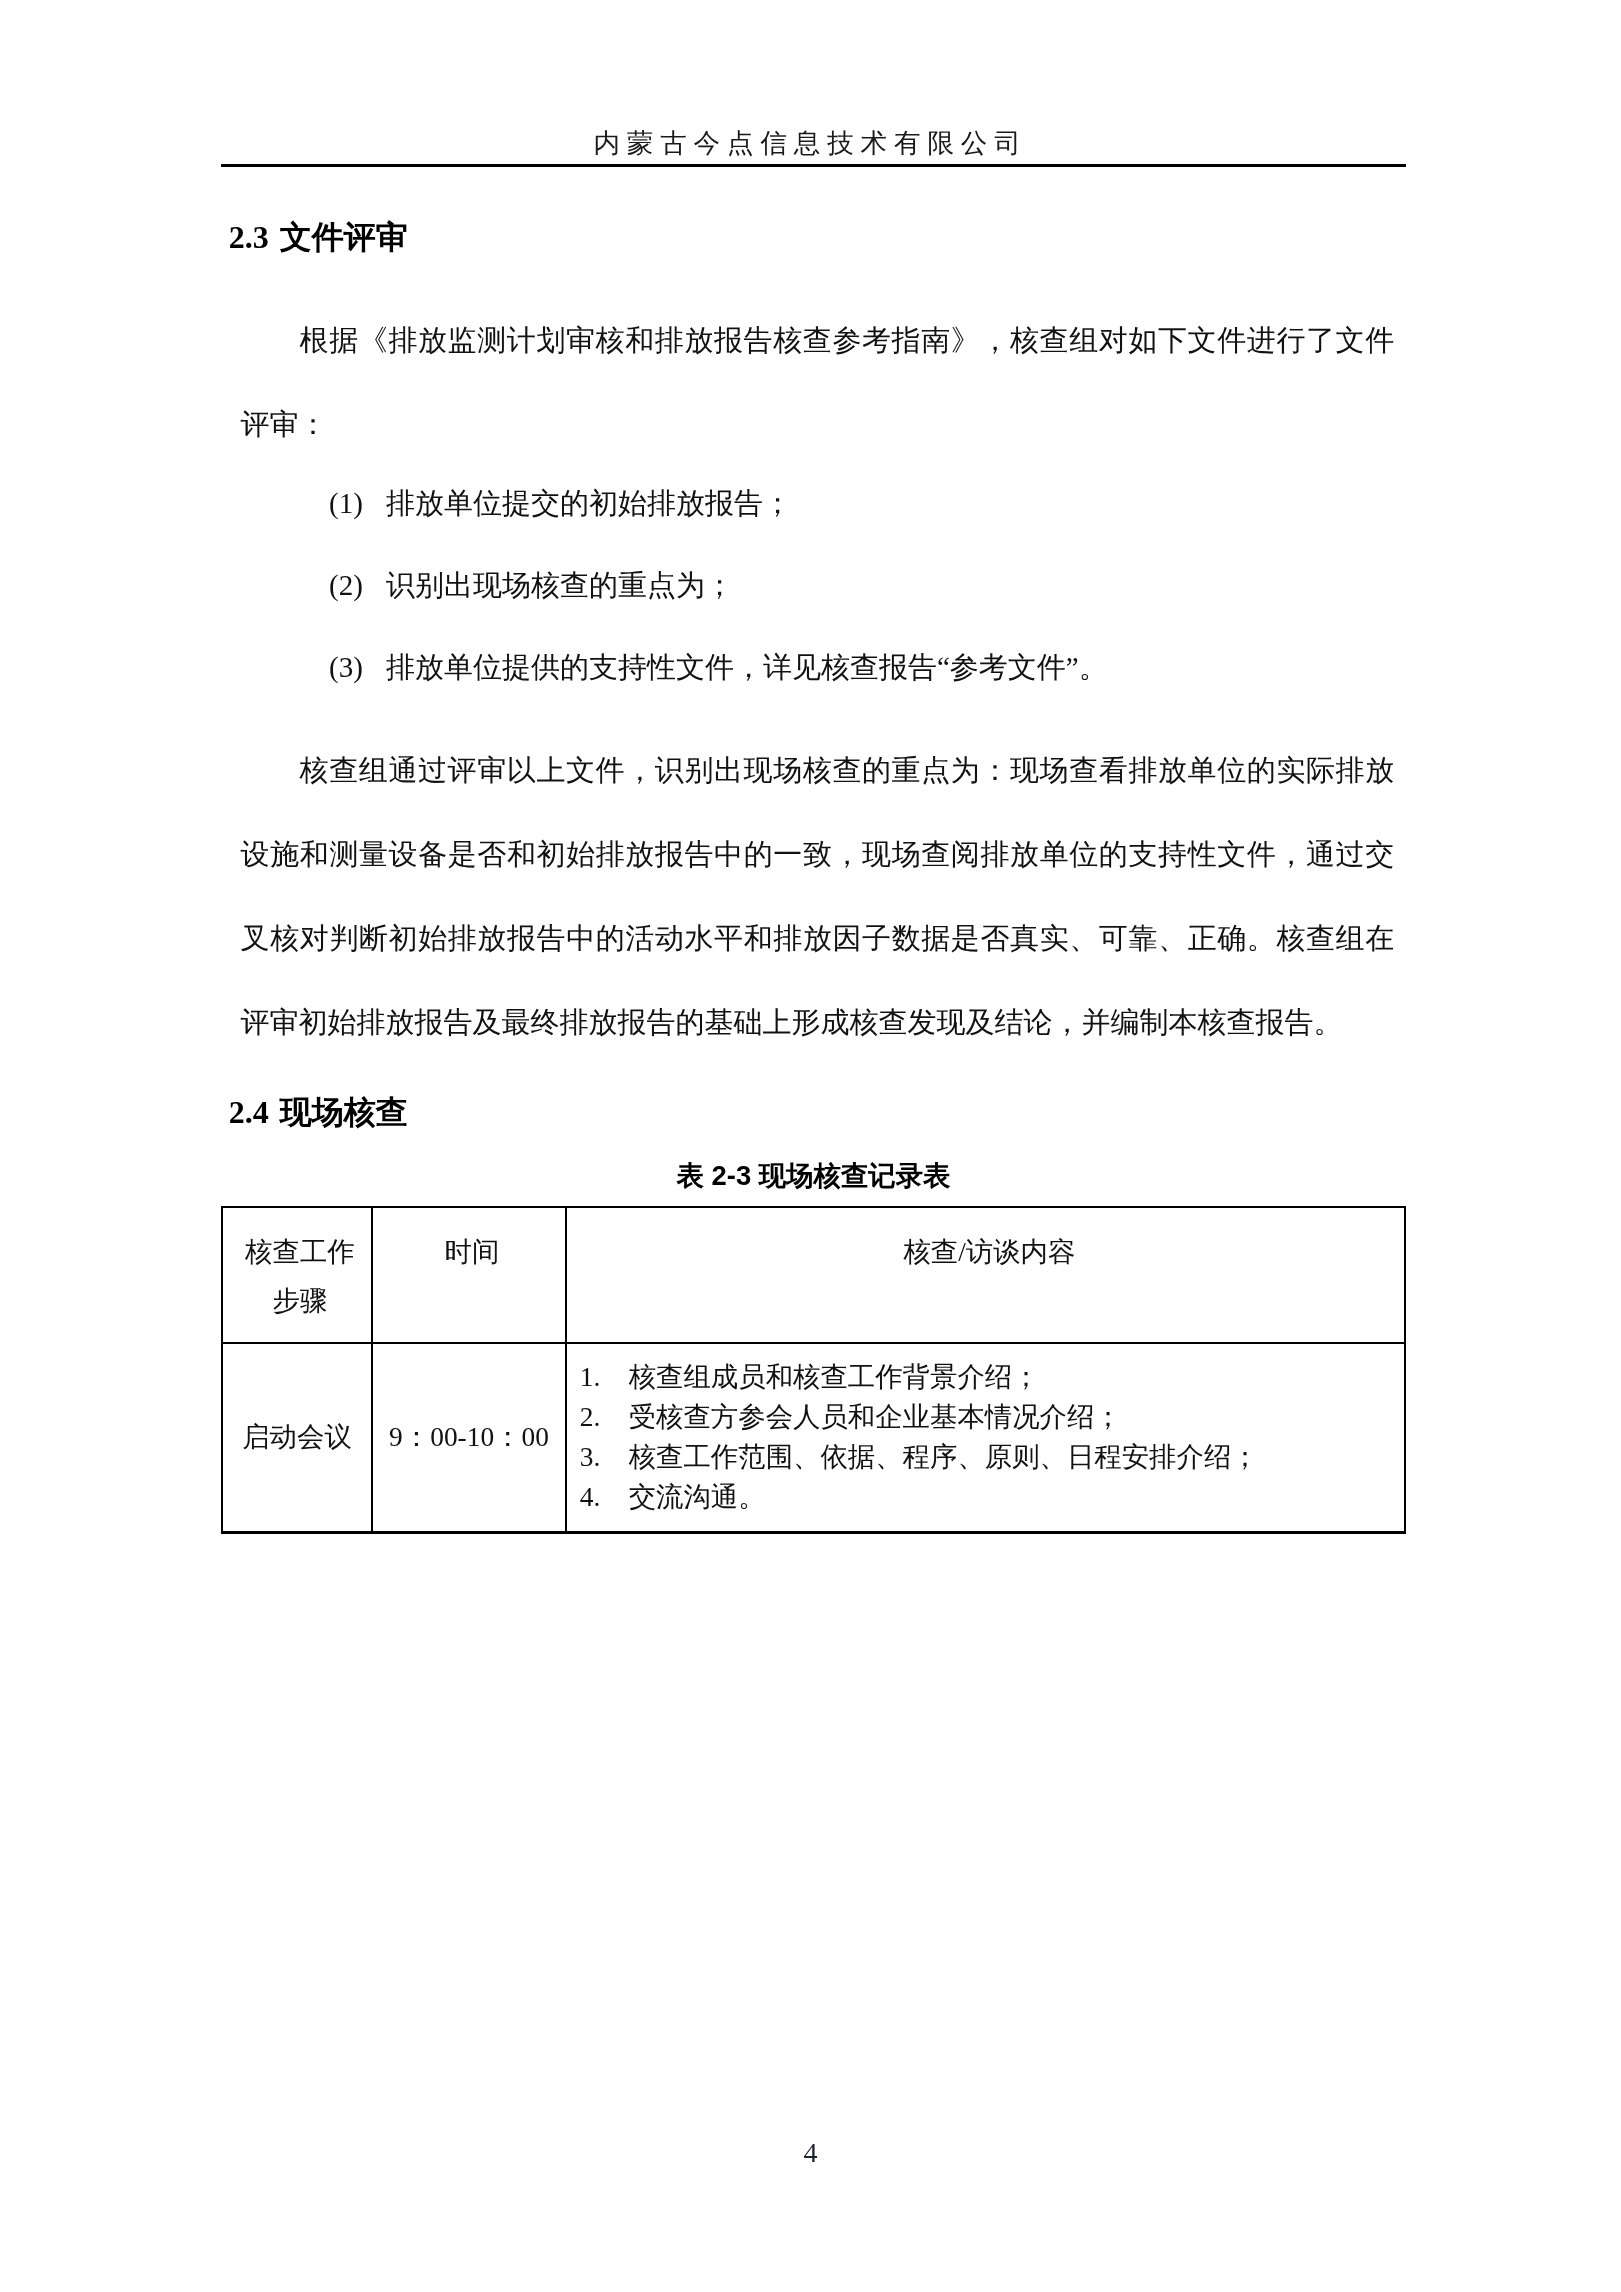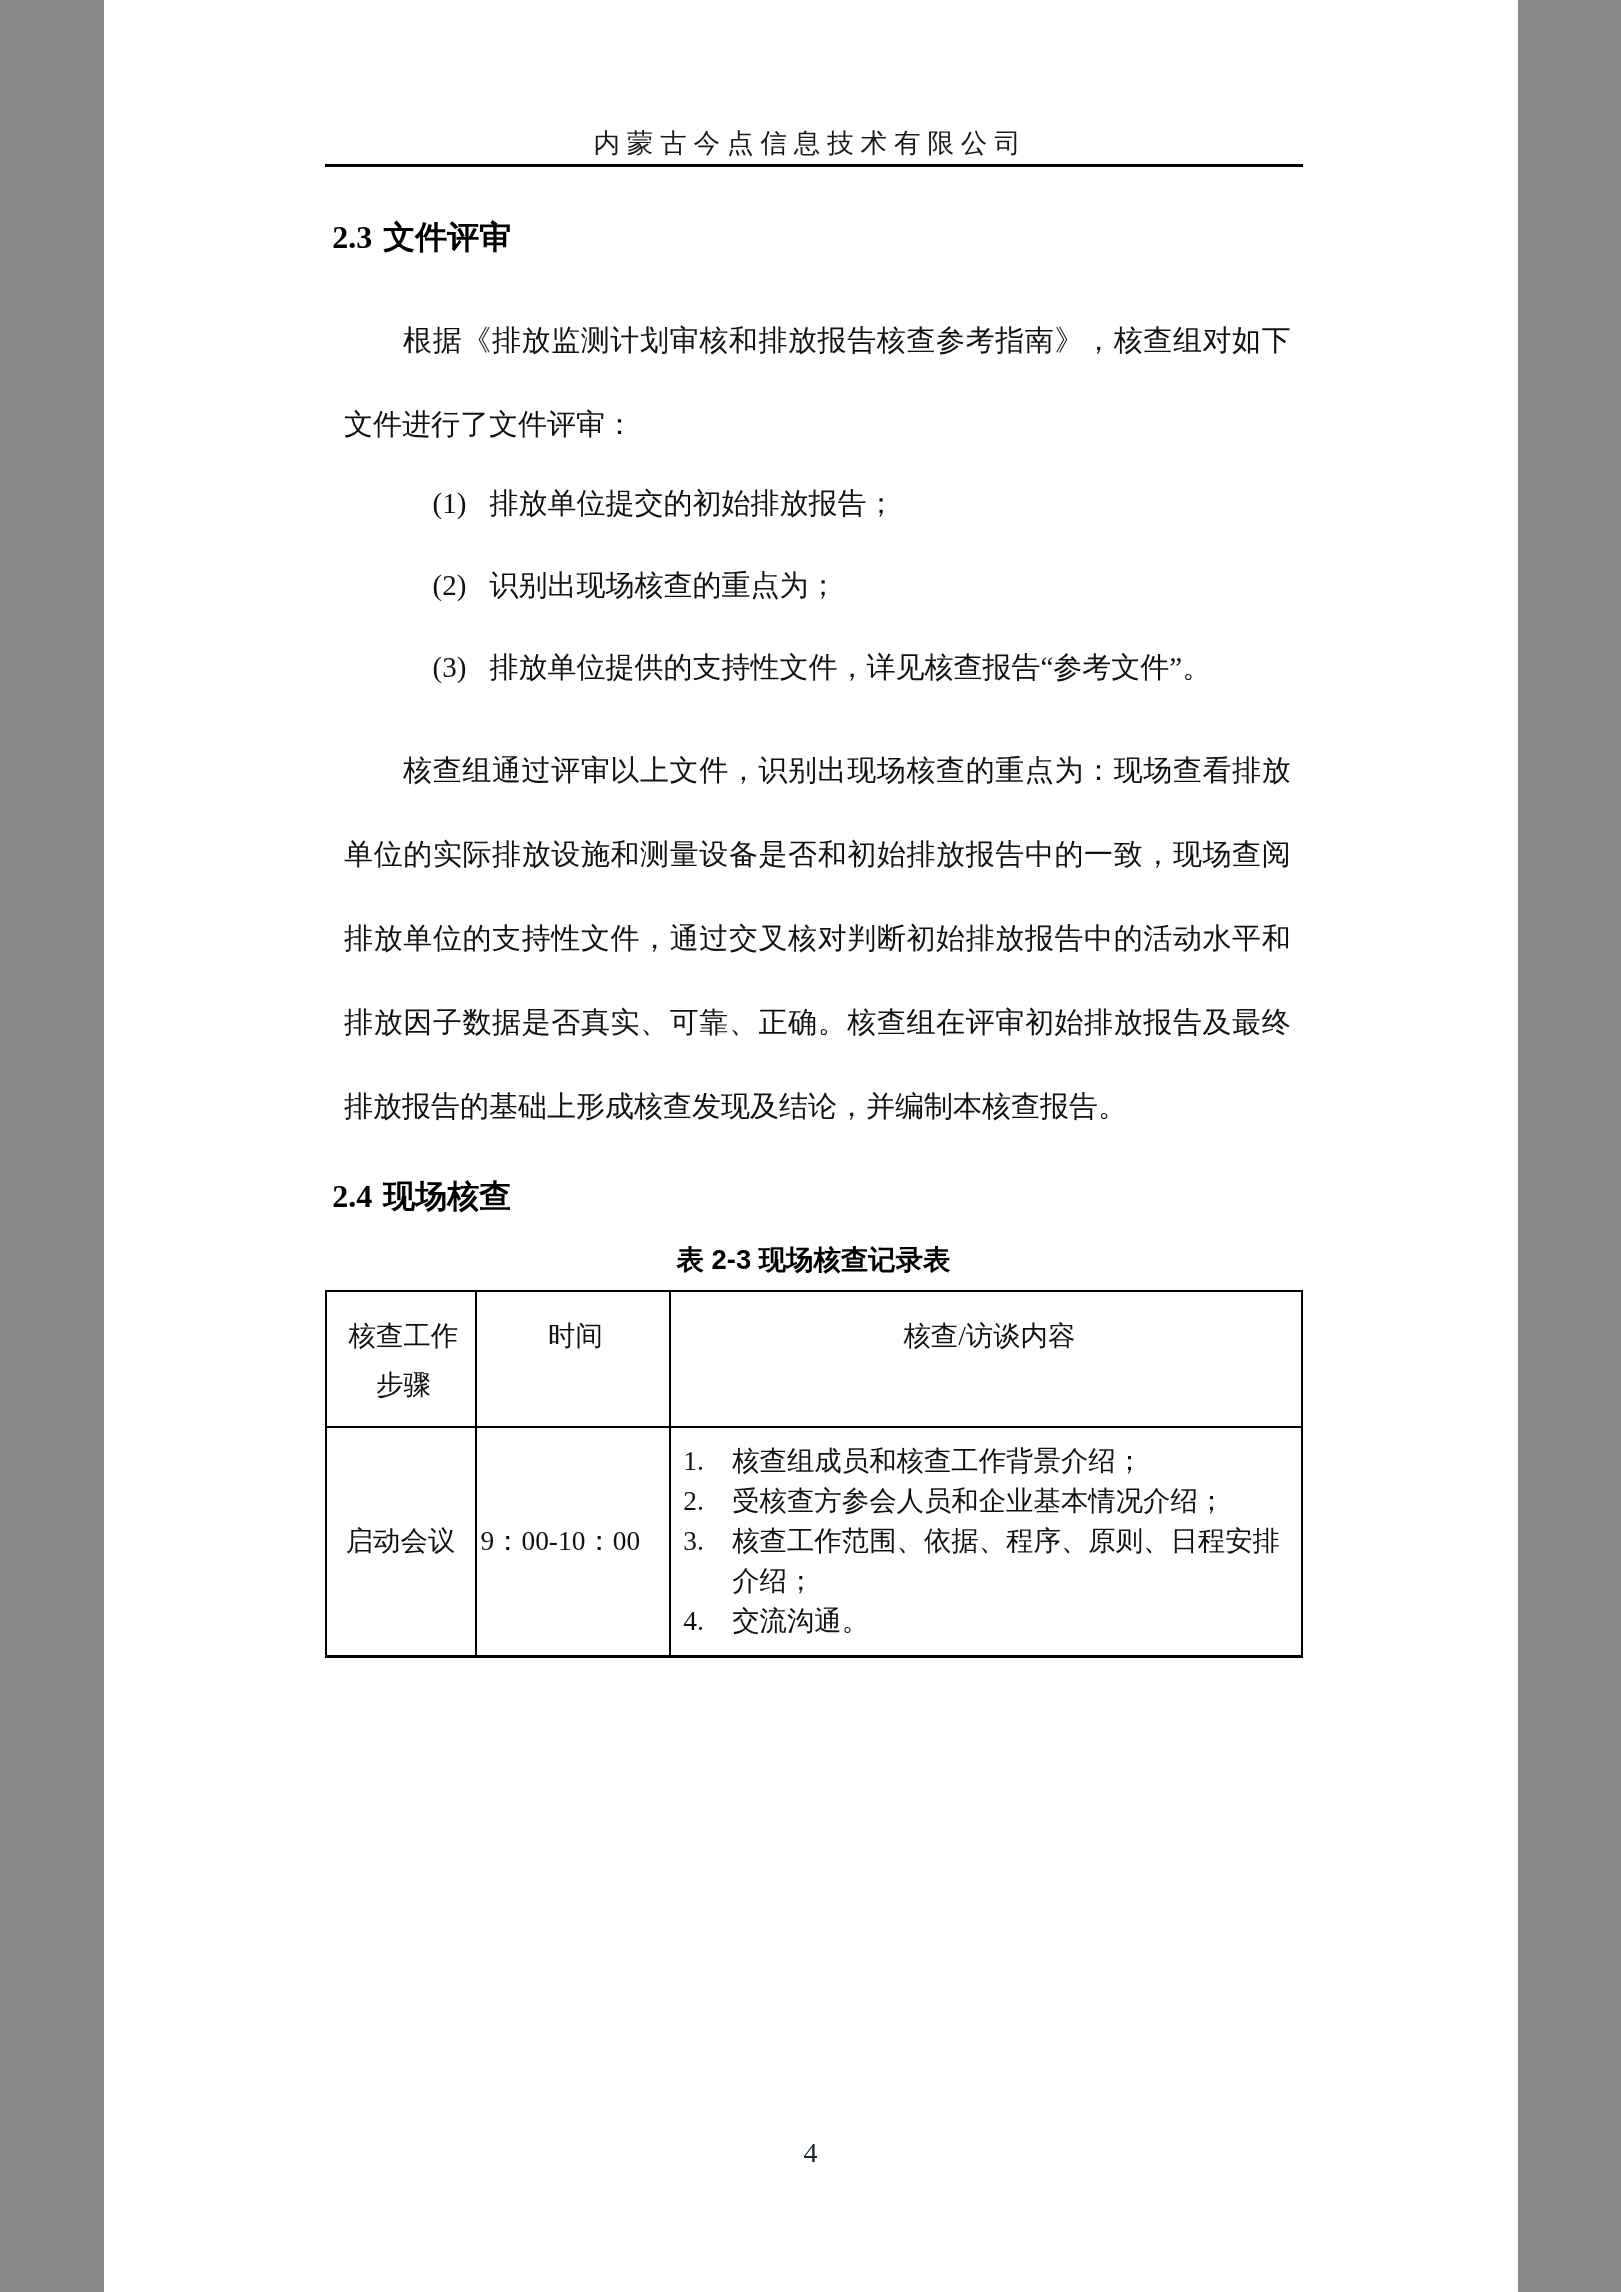--- a/index.html
+++ b/index.html
@@ -1,19 +1,19 @@
 <!DOCTYPE html>
 <html><head>
 <meta charset="utf-8">
 <style>
   * { margin: 0; padding: 0; box-sizing: border-box; }
   html, body { background: #888; }
   .page {
     position: relative;
-    width: 1414px;
+    width: 1621px;
     height: 2293px;
     margin: 0 auto;
     background: #ffffff;
     color: #141414;
     font-family: "Liberation Serif", "DejaVu Serif", serif;
     overflow: hidden;
   }
 
   
   .doc-header { padding-top: 127px; }
@@ -100,21 +100,21 @@
     height: 98px;
   }
   table.record-table th.th-content { padding-left: 19.6px; }
   table.record-table tr.data-row td { border-bottom: 3.9px solid #000; }
   td.cell-step {
     text-align: center;
     vertical-align: middle;
     height: 169px;
   }
   td.cell-time {
-    text-align: left;
+    text-align: center;
     vertical-align: middle;
     padding: 0 3.9px;
     white-space: nowrap;
     margin-left: 12px;
   }
   td.cell-contents {
     vertical-align: middle;
     padding: 13.7px 7.8px 13.7px 12.7px;
   }
   .t-li { display: flex; line-height: 40px; }

